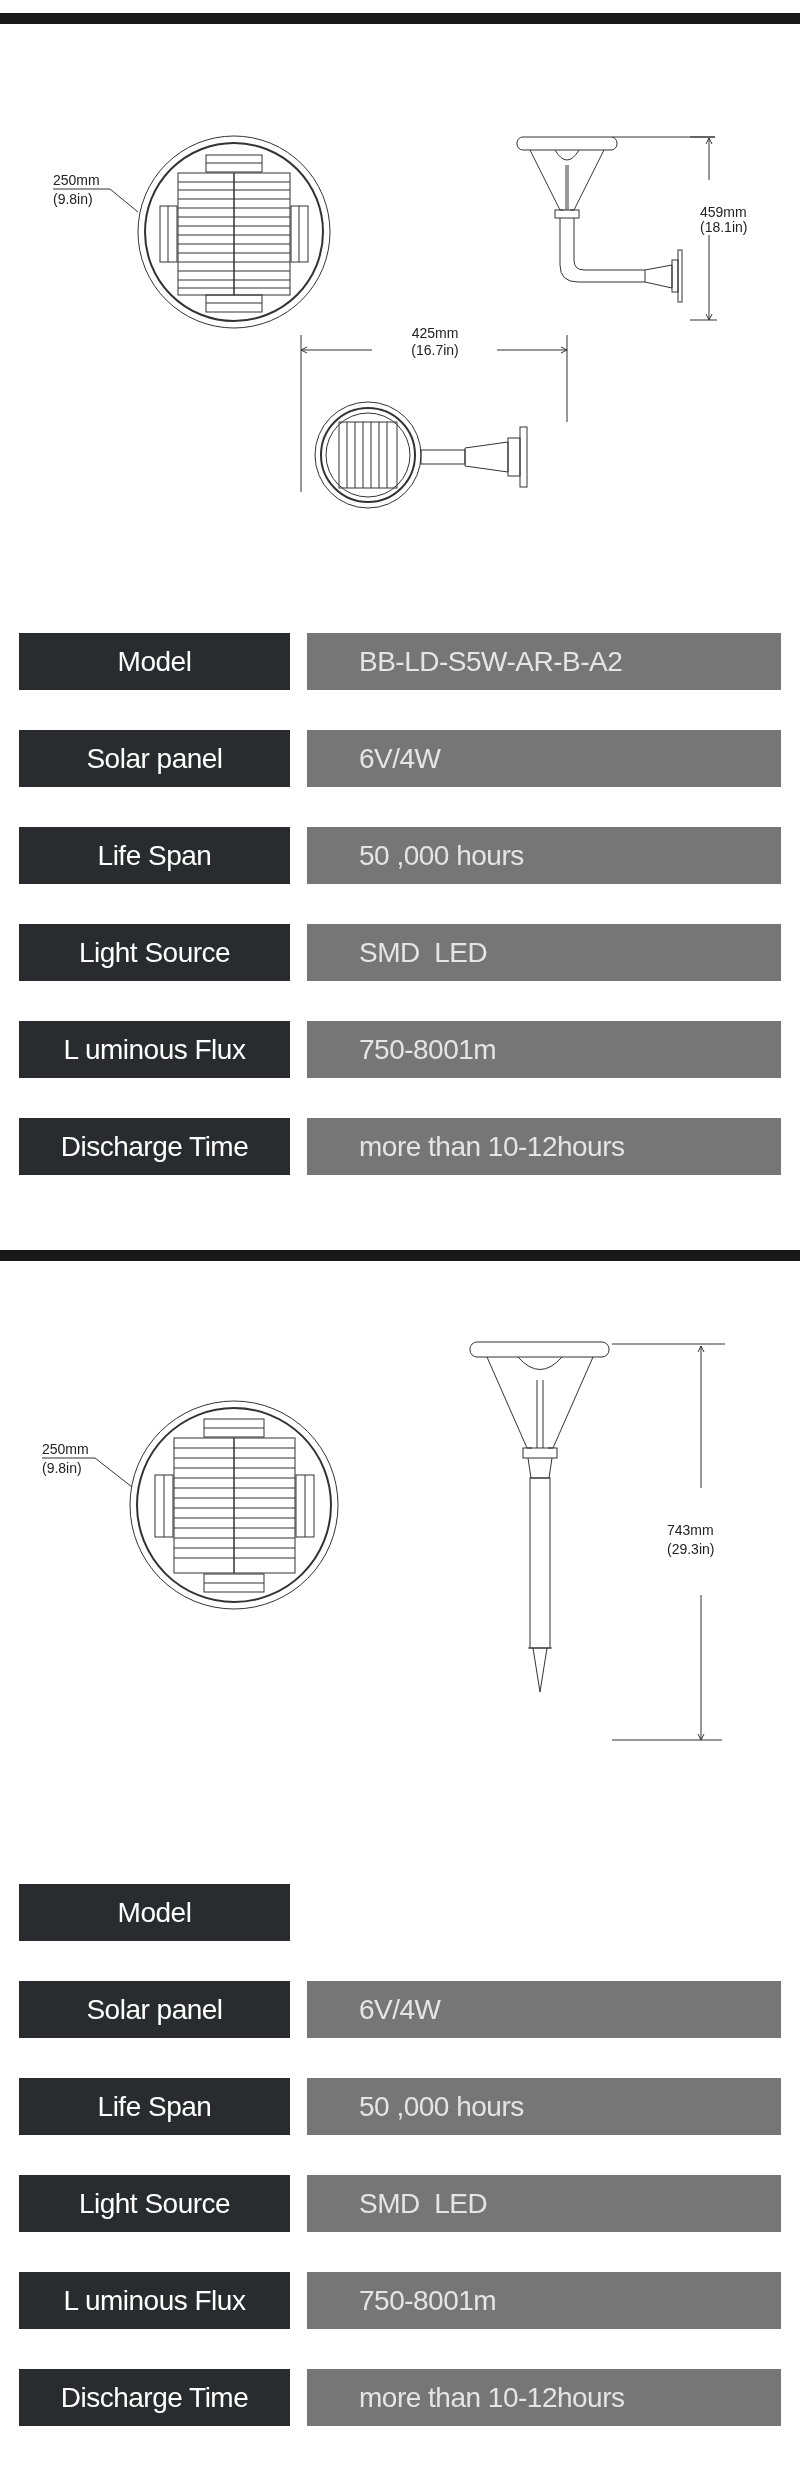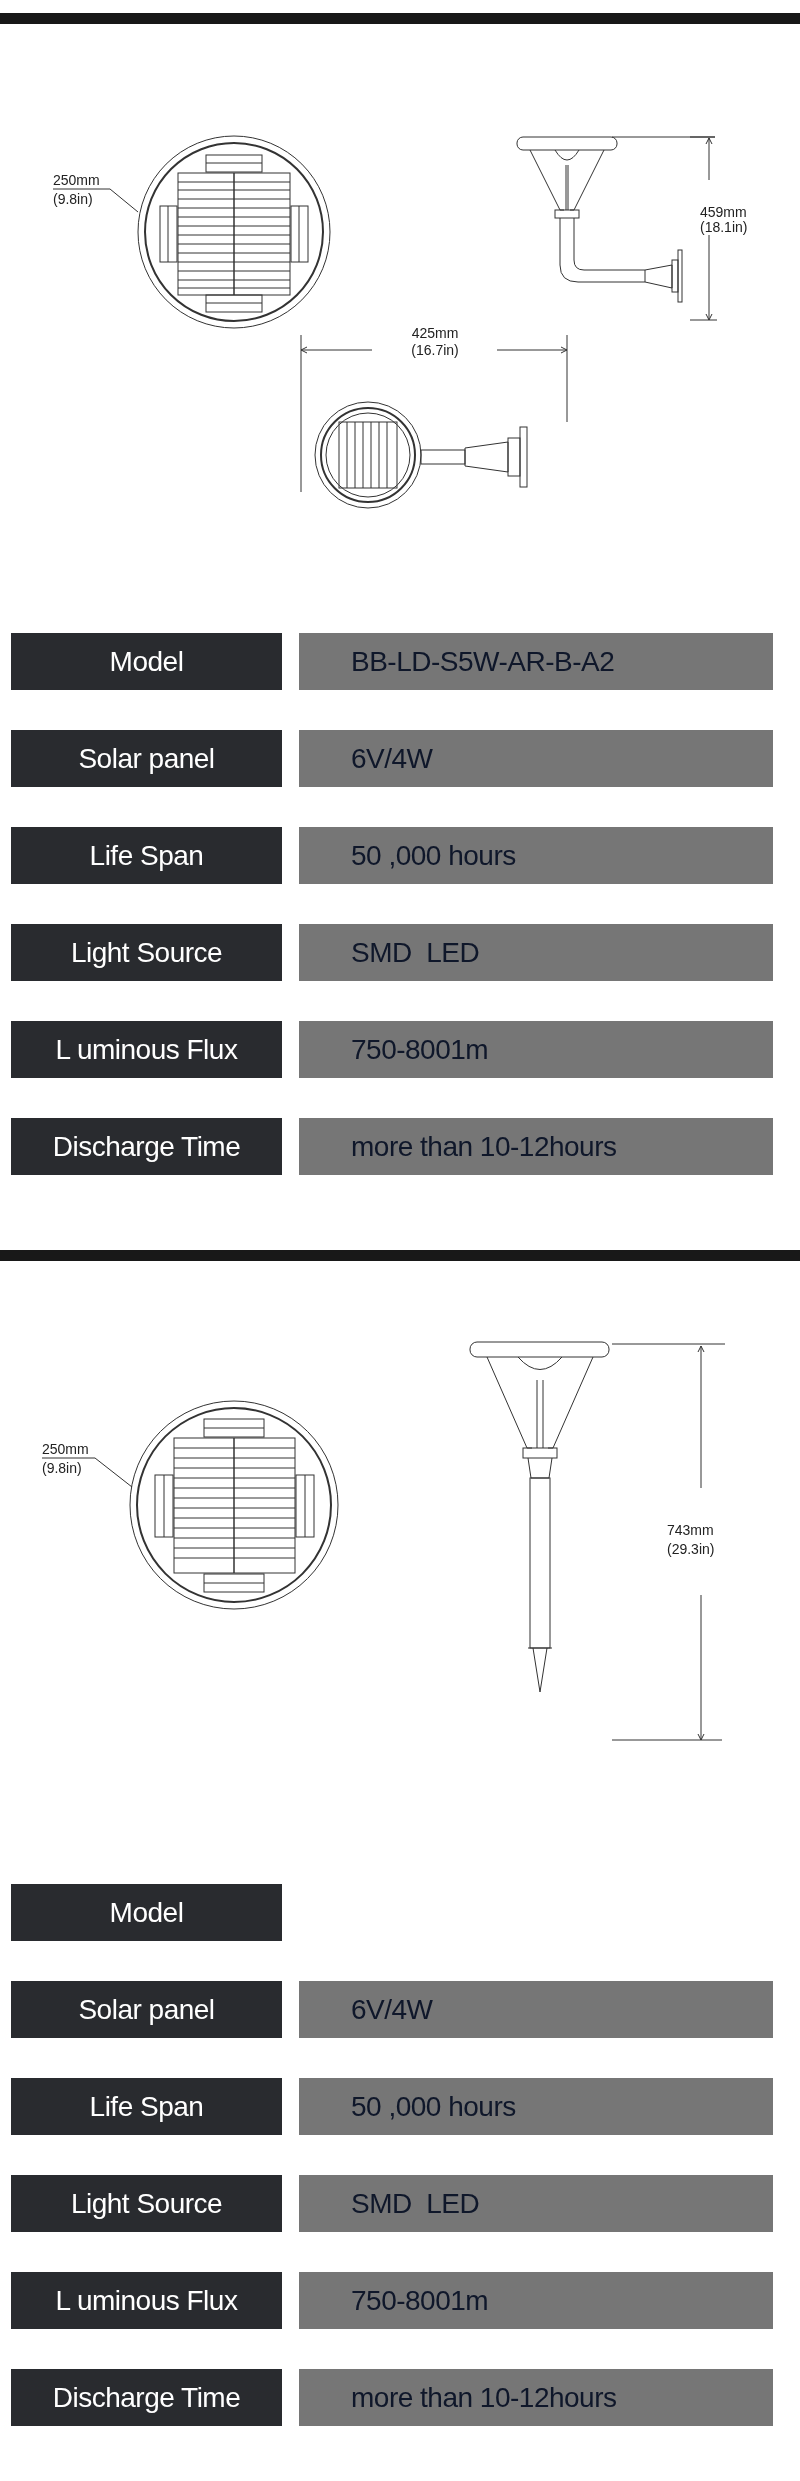--- a/index.html
+++ b/index.html
@@ -1,26 +1,26 @@
 <!DOCTYPE html>
 <html><head>
 <meta charset="utf-8">
 <style>
   html, body { margin: 0; padding: 0; background: #ffffff; }
   body { width: 800px; height: 2481px; position: relative; overflow: hidden;
          font-family: "Liberation Sans", sans-serif; }
   .bar { position: absolute; left: 0; width: 800px; height: 11px; background: #181818; }
   .drawing { position: absolute; left: 0; width: 800px; }
   .dim { font-family: "Liberation Sans", sans-serif; font-size: 14px; fill: #222; }
-  .row { position: absolute; left: 11px; width: 762px; height: 47px; }
+  .row { position: absolute; left: 19px; width: 762px; height: 47px; }
   .row .label { position: absolute; left: 0; top: 0; width: 271px; height: 57px;
                 background: #292b2f; color: #fff; font-size: 28px; line-height: 57px;
                 text-align: center; letter-spacing: -0.5px; }
   .row .value { position: absolute; left: 288px; top: 0; width: 474px; height: 57px;
-                background: #767676; color: #0f172a; font-size: 28px; line-height: 57px;
+                background: #767676; color: #e5e5e5; font-size: 28px; line-height: 57px;
                 padding-left: 52px; box-sizing: border-box; letter-spacing: -0.5px; white-space: pre; }
 </style>
 </head>
 <body>
 
 <div class="bar" style="top:13px"></div>
 
 <svg class="drawing" style="top:110px" width="800" height="440">
 
   <g fill="none" stroke="#333">

